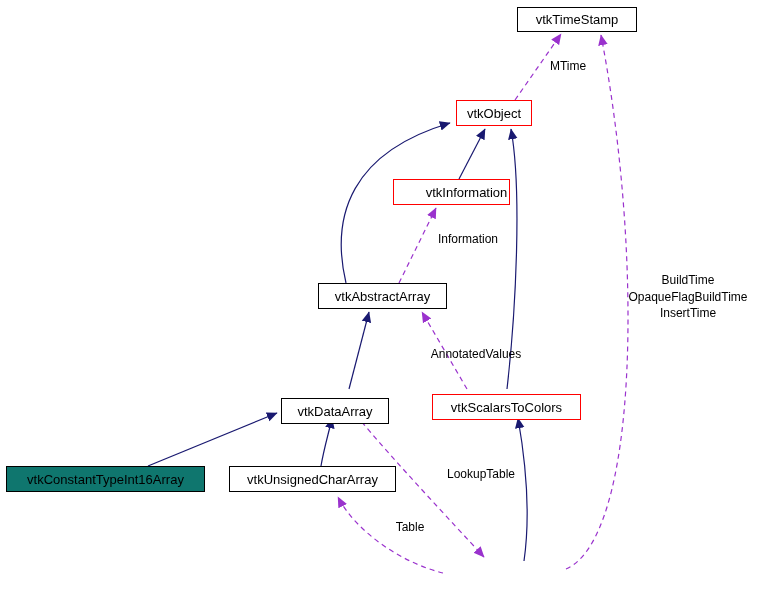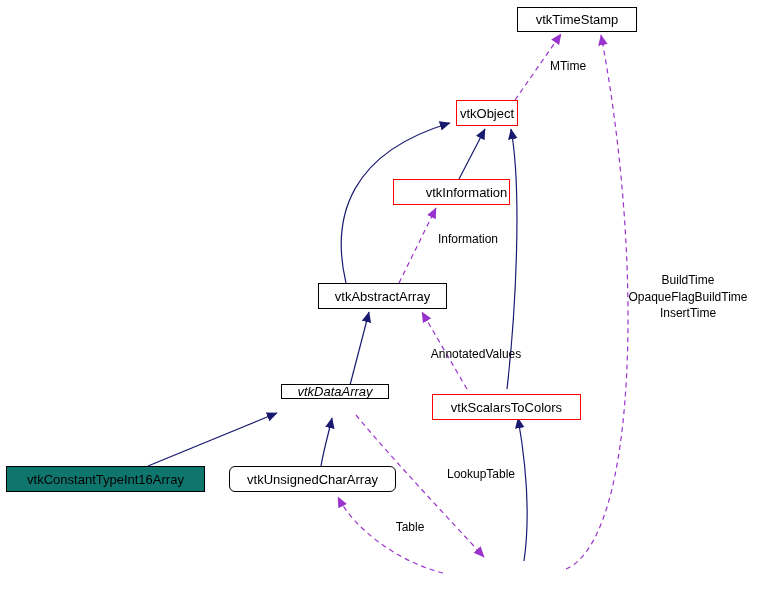--- a/index.html
+++ b/index.html
@@ -82,28 +82,28 @@
     <text class="edge-label" x="476" y="358" text-anchor="middle">AnnotatedValues</text>
     <text class="edge-label" x="481" y="478" text-anchor="middle">LookupTable</text>
     <text class="edge-label" x="410" y="531" text-anchor="middle">Table</text>
     <text class="edge-label" x="688" y="284" text-anchor="middle">BuildTime</text>
     <text class="edge-label" x="688" y="301" text-anchor="middle">OpaqueFlagBuildTime</text>
     <text class="edge-label" x="688" y="317" text-anchor="middle">InsertTime</text>
   </svg>
 
   <div class="node" style="left:517px; top:7px;  width:120px; height:25px;">vtkTimeStamp</div>
 
-  <div class="node node--red" style="left:456px; top:100px; width:62px;  height:26px;">vtkObject</div>
+  <div class="node node--red" style="left:456px; top:100px; width:76px;  height:26px;">vtkObject</div>
 
   <div class="node node--red" style="left:393px; top:179px; width:117px; height:26px;padding-left:30px;">vtkInformation</div>
 
   <div class="node" style="left:318px; top:283px; width:129px; height:26px;">vtkAbstractArray</div>
 
-  <div class="node" style="left:281px; top:384px; width:108px; height:15px;font-style:italic;">vtkDataArray</div>
+  <div class="node" style="left:281px; top:398px; width:108px; height:26px;">vtkDataArray</div>
 
   <div class="node node--red" style="left:432px; top:394px; width:149px; height:26px;">vtkScalarsToColors</div>
 
   <div class="node node--subject" style="left:6px; top:466px; width:199px; height:26px;">vtkConstantTypeInt16Array</div>
 
-  <div class="node" style="left:229px; top:466px; width:167px; height:26px;border-radius:6px;">vtkUnsignedCharArray</div>
+  <div class="node" style="left:229px; top:466px; width:167px; height:26px;">vtkUnsignedCharArray</div>
 
 
 </div>
 
 </body></html>

